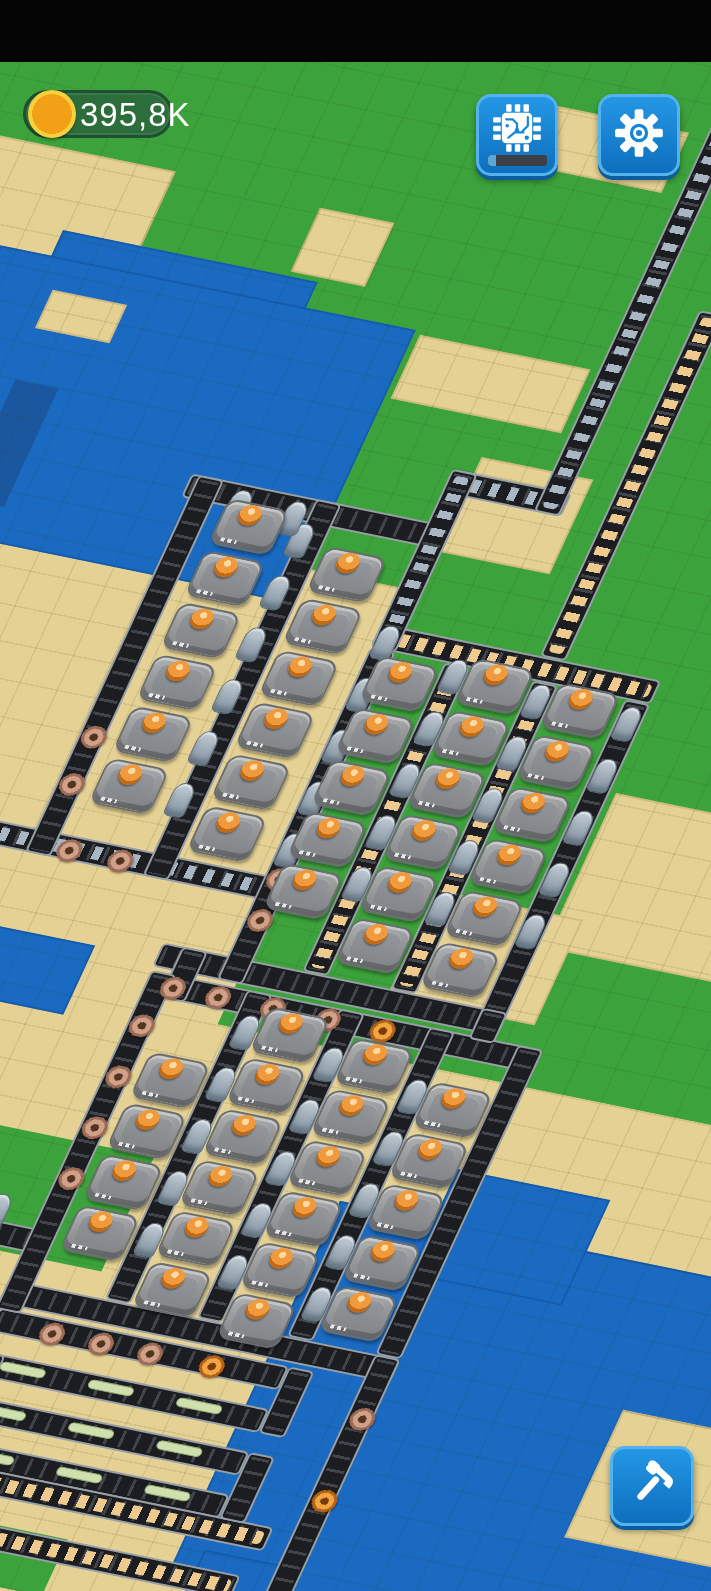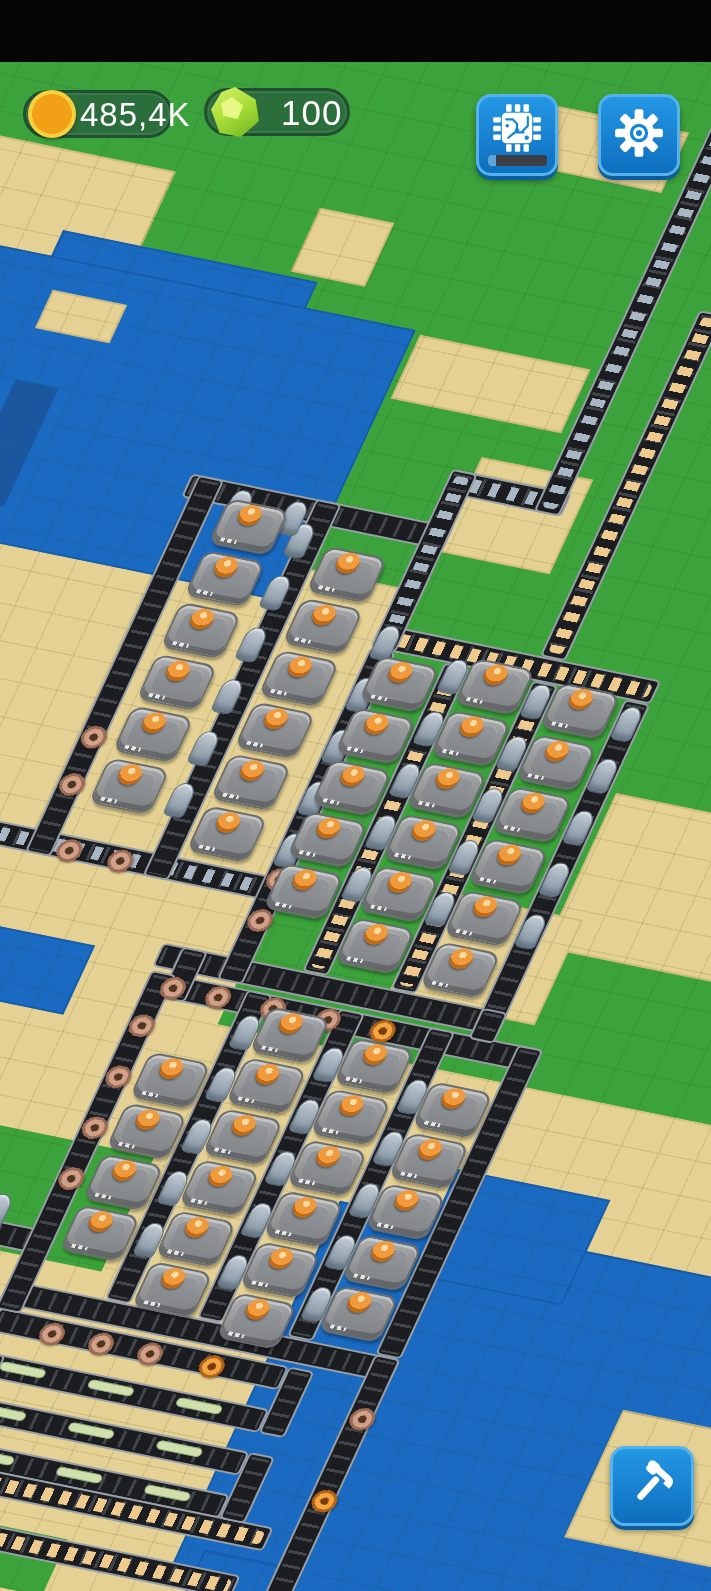--- a/index.html
+++ b/index.html
@@ -378,27 +378,23 @@
       </div>
       <div class="machine" style="left: 1051px; top: 1313px;">
         <div class="machine-dot"></div>
       </div>
     </div>
 
   <div id="top-bar"></div>
 
   <div class="pill" id="coin-pill">
     <span class="coin"></span>
-    <span class="val">485,4K</span>
+    <span class="val">395,8K</span>
   </div>
 
-  <div class="pill" id="gem-pill">
-    <span class="gem"></span>
-    <span class="val">100</span>
-  </div>
 
   <div class="sq-btn" id="research-btn">
     <span style="margin-bottom:10px;">
       <svg width="52" height="52" viewBox="0 0 48 48">
         <g fill="#ffffff">
           <rect x="10" y="10" width="28" height="28" rx="4"></rect>
           <rect x="14" y="2" width="5" height="7" rx="1"></rect>
             <rect x="22" y="2" width="5" height="7" rx="1"></rect>
             <rect x="30" y="2" width="5" height="7" rx="1"></rect>
           <rect x="14" y="39" width="5" height="7" rx="1"></rect>

